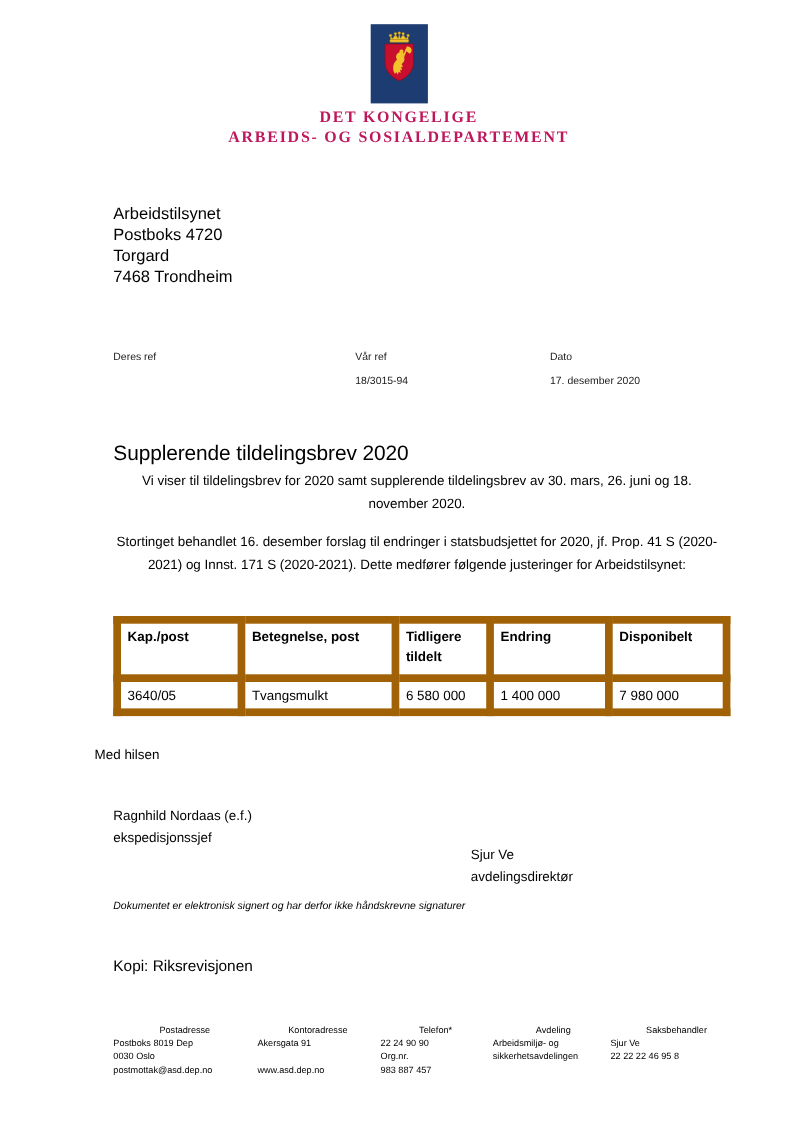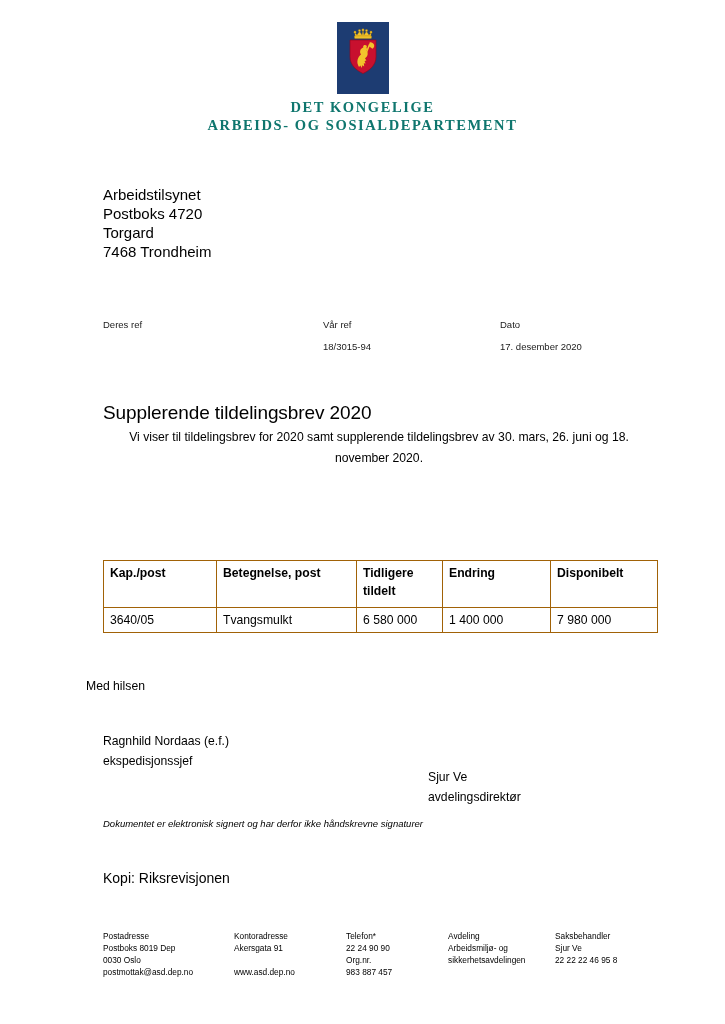--- a/index.html
+++ b/index.html
@@ -43,21 +43,21 @@
     justify-content: center;
     padding-top: 5px;
     box-sizing: border-box;
   }
   .crest-svg { display: block; }
 
   .logo-wordmark {
     margin-top: 5px;
     text-align: center;
     font-family: "Liberation Serif", serif;
-    color: #0f766e;
+    color: #be185d;
     font-weight: 700;
   }
   .logo-line1 {
     font-size: 14.5px;
     letter-spacing: 1.6px;
     line-height: 17px;
   }
   .logo-line2 {
     font-size: 14.5px;
     letter-spacing: 1.6px;
@@ -118,21 +118,21 @@
     position: absolute;
     left: 103px;
     top: 560px;
     width: 554px;
     border-collapse: collapse;
     font-size: 12.2px;
     table-layout: fixed;
   }
   .budget-table th,
   .budget-table td {
-    border: 1px solid #a16207;
+    border: 7px solid #a16207;
     padding: 3px 6px;
     vertical-align: top;
     line-height: 18px;
     height: 18px;
   }
   .budget-table th {
     font-weight: 700;
     text-align: left;
   }
   .budget-table thead th { height: 40px; }
@@ -191,21 +191,21 @@
     top: 930px;
     width: 560px;
     font-size: 8.3px;
     line-height: 12px;
     color: #000000;
   }
   .footer-col {
     position: absolute;
     top: 0;
   }
-  .footer-col .fc-head { line-height: 12px; }
+  .footer-col .fc-head { line-height: 12px; text-align: center; }
   .footer-col .fc-line { line-height: 12px; white-space: pre; }
   .fcol-0 { left: 0px;   width: 130px; }
   .fcol-1 { left: 131px; width: 110px; }
   .fcol-2 { left: 243px; width: 100px; }
   .fcol-3 { left: 345px; width: 110px; }
   .fcol-4 { left: 452px; width: 120px; }
   .fc-gap { height: 12px; }
 </style>
 </head>
 <body>
@@ -265,20 +265,21 @@
       <div class="ref-value">18/3015-94</div>
     </div>
     <div class="ref-col dato">
       <div class="ref-label">Dato</div>
       <div class="ref-value">17. desember 2020</div>
     </div>
   </div>
 
   <h1 class="doc-title">Supplerende tildelingsbrev 2020</h1>
   <p class="para para-1">Vi viser til tildelingsbrev for 2020 samt supplerende tildelingsbrev av 30. mars, 26. juni og 18. november 2020.</p>
+  <p class="para para-2">Stortinget behandlet 16. desember forslag til endringer i statsbudsjettet for 2020, jf. Prop. 41 S (2020-2021) og Innst. 171 S (2020-2021). Dette medfører følgende justeringer for Arbeidstilsynet:</p>
 
   <table class="budget-table">
     <colgroup>
       <col class="col-kap">
         <col class="col-bet">
         <col class="col-tid">
         <col class="col-end">
         <col class="col-dis">
     </colgroup>
     <thead>

